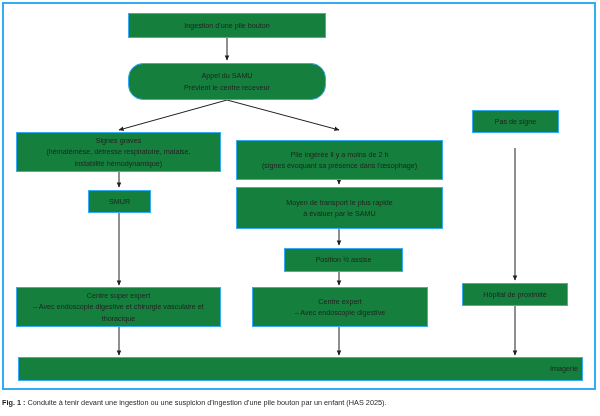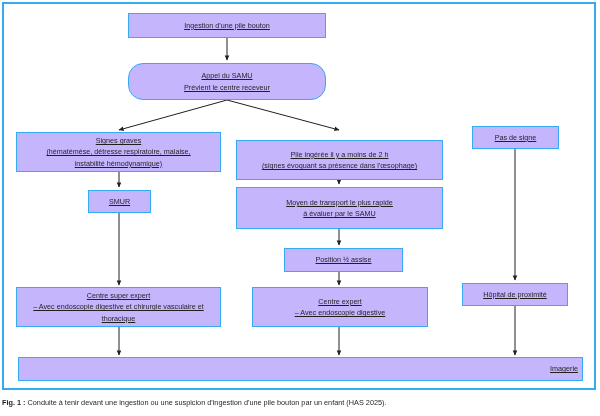--- a/index.html
+++ b/index.html
@@ -37,30 +37,29 @@
     top: 0;
     width: 600px;
     height: 416px;
     pointer-events: none;
   }
   
   .node {
     position: absolute;
     box-sizing: border-box;
     border: 1px solid #35aaf5;
-    background: #c4b5fd;
+    background: #15803d;
     display: flex;
     align-items: center;
     justify-content: center;
     text-align: center;
     color: #231f20;
     font-size: 7.2px;
     line-height: 1.55;
     padding: 2px 4px;
-    text-decoration: underline;
   }
   .node .node-text {
     display: block;
     width: 100%;
   }
   
   .caption {
     position: absolute;
     left: 2px;
     top: 399px;
@@ -124,21 +123,21 @@
   </div>
 
   <div class="node" style="left:16px; top:132px; width:205px; height:40px;">
     <span class="node-text">Signes graves<br>(hématémèse, détresse respiratoire, malaise,<br>instabilité hémodynamique)</span>
   </div>
 
   <div class="node" style="left:236px; top:132px; width:207px; height:40px;margin-top:8px;">
     <span class="node-text">Pile ingérée il y a moins de 2 h<br>(signes évoquant sa présence dans l'œsophage)</span>
   </div>
 
-  <div class="node" style="left:472px; top:126px; width:87px; height:23px;">
+  <div class="node" style="left:472px; top:110px; width:87px; height:23px;">
     <span class="node-text">Pas de signe</span>
   </div>
 
   <div class="node" style="left:88px; top:190px; width:63px; height:23px;">
     <span class="node-text">SMUR</span>
   </div>
 
   <div class="node" style="left:236px; top:187px; width:207px; height:42px;">
     <span class="node-text">Moyen de transport le plus rapide<br>à évaluer par le SAMU</span>
   </div>

